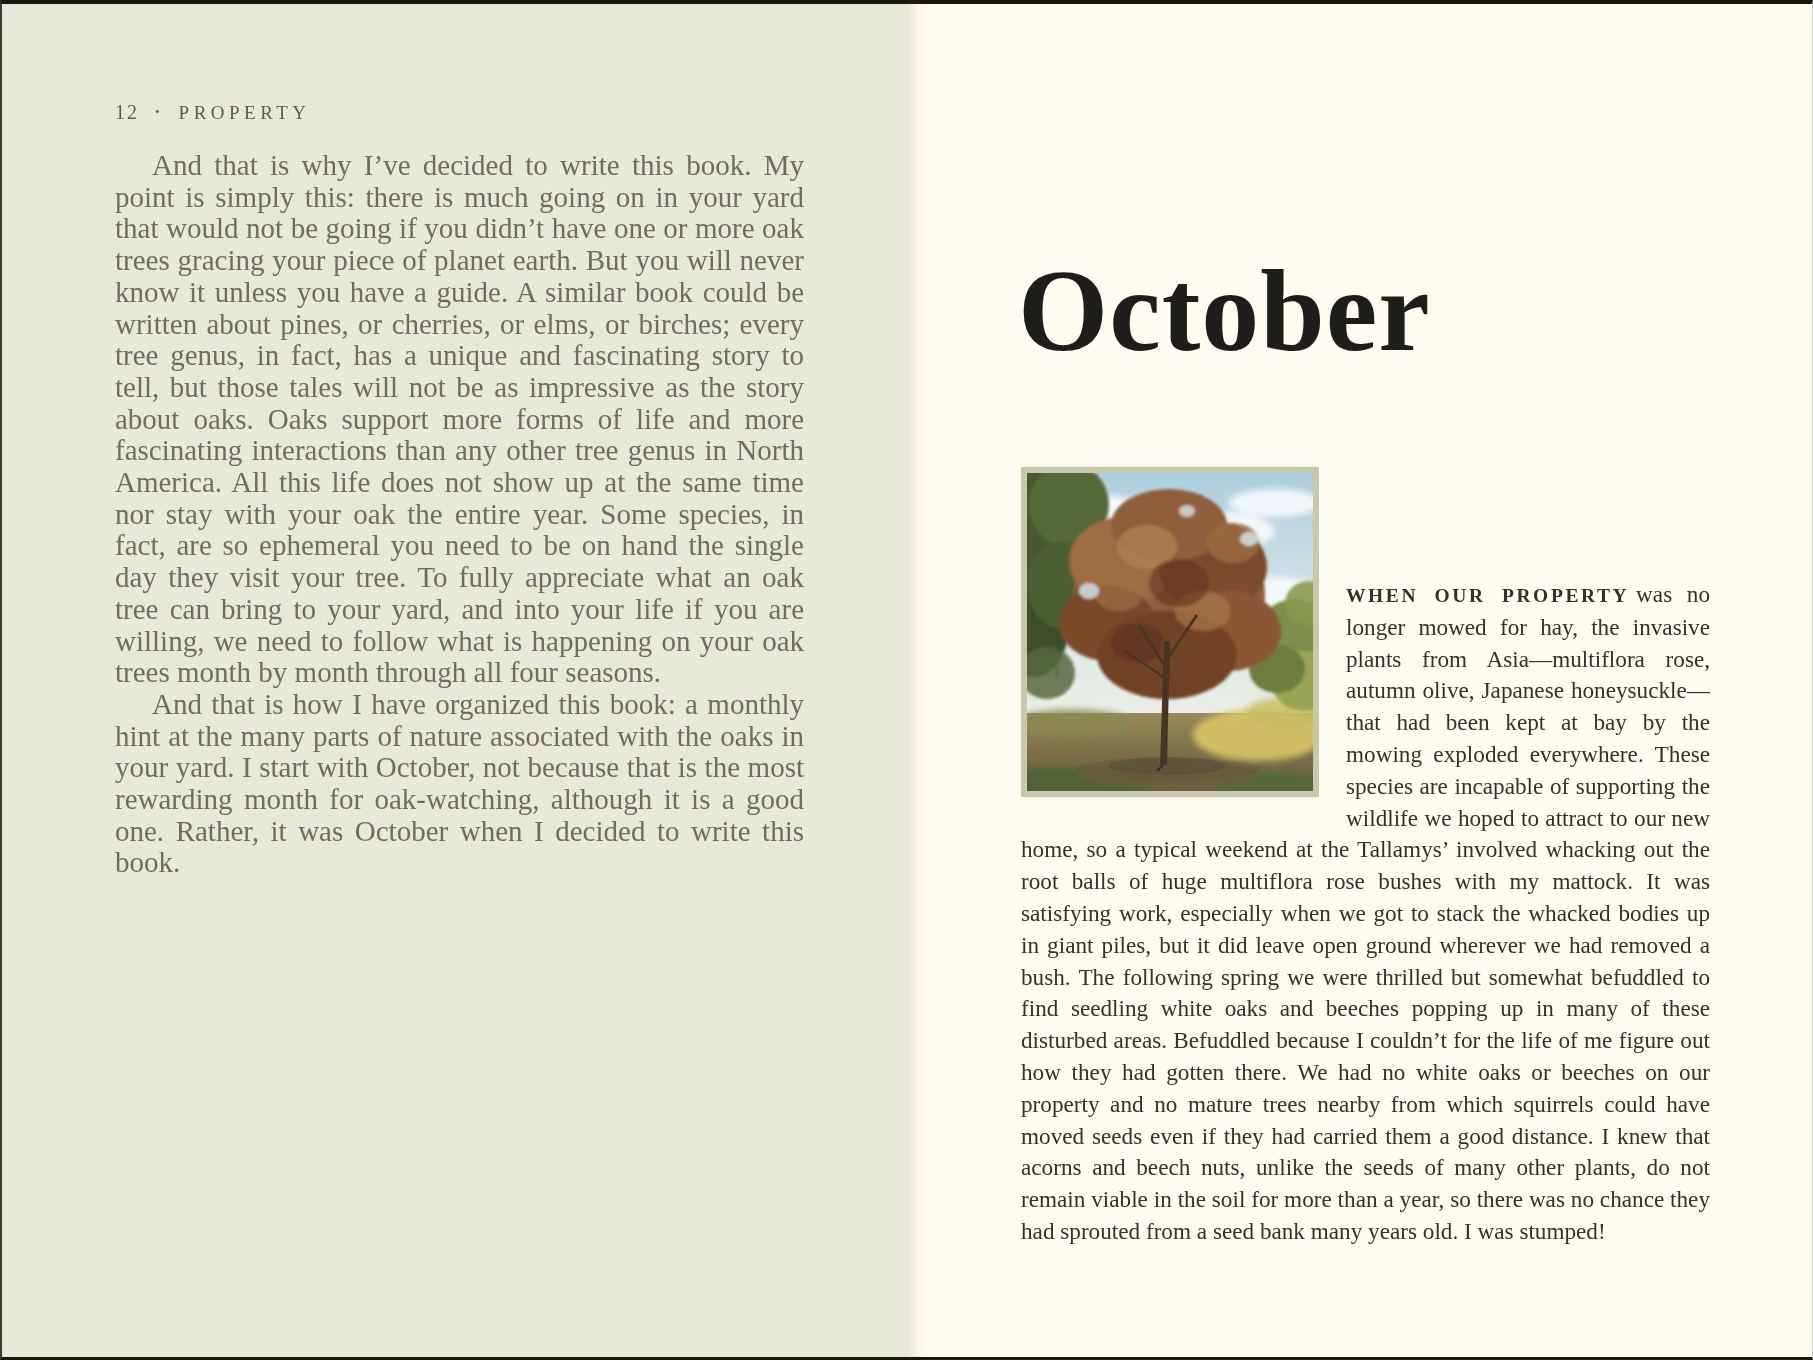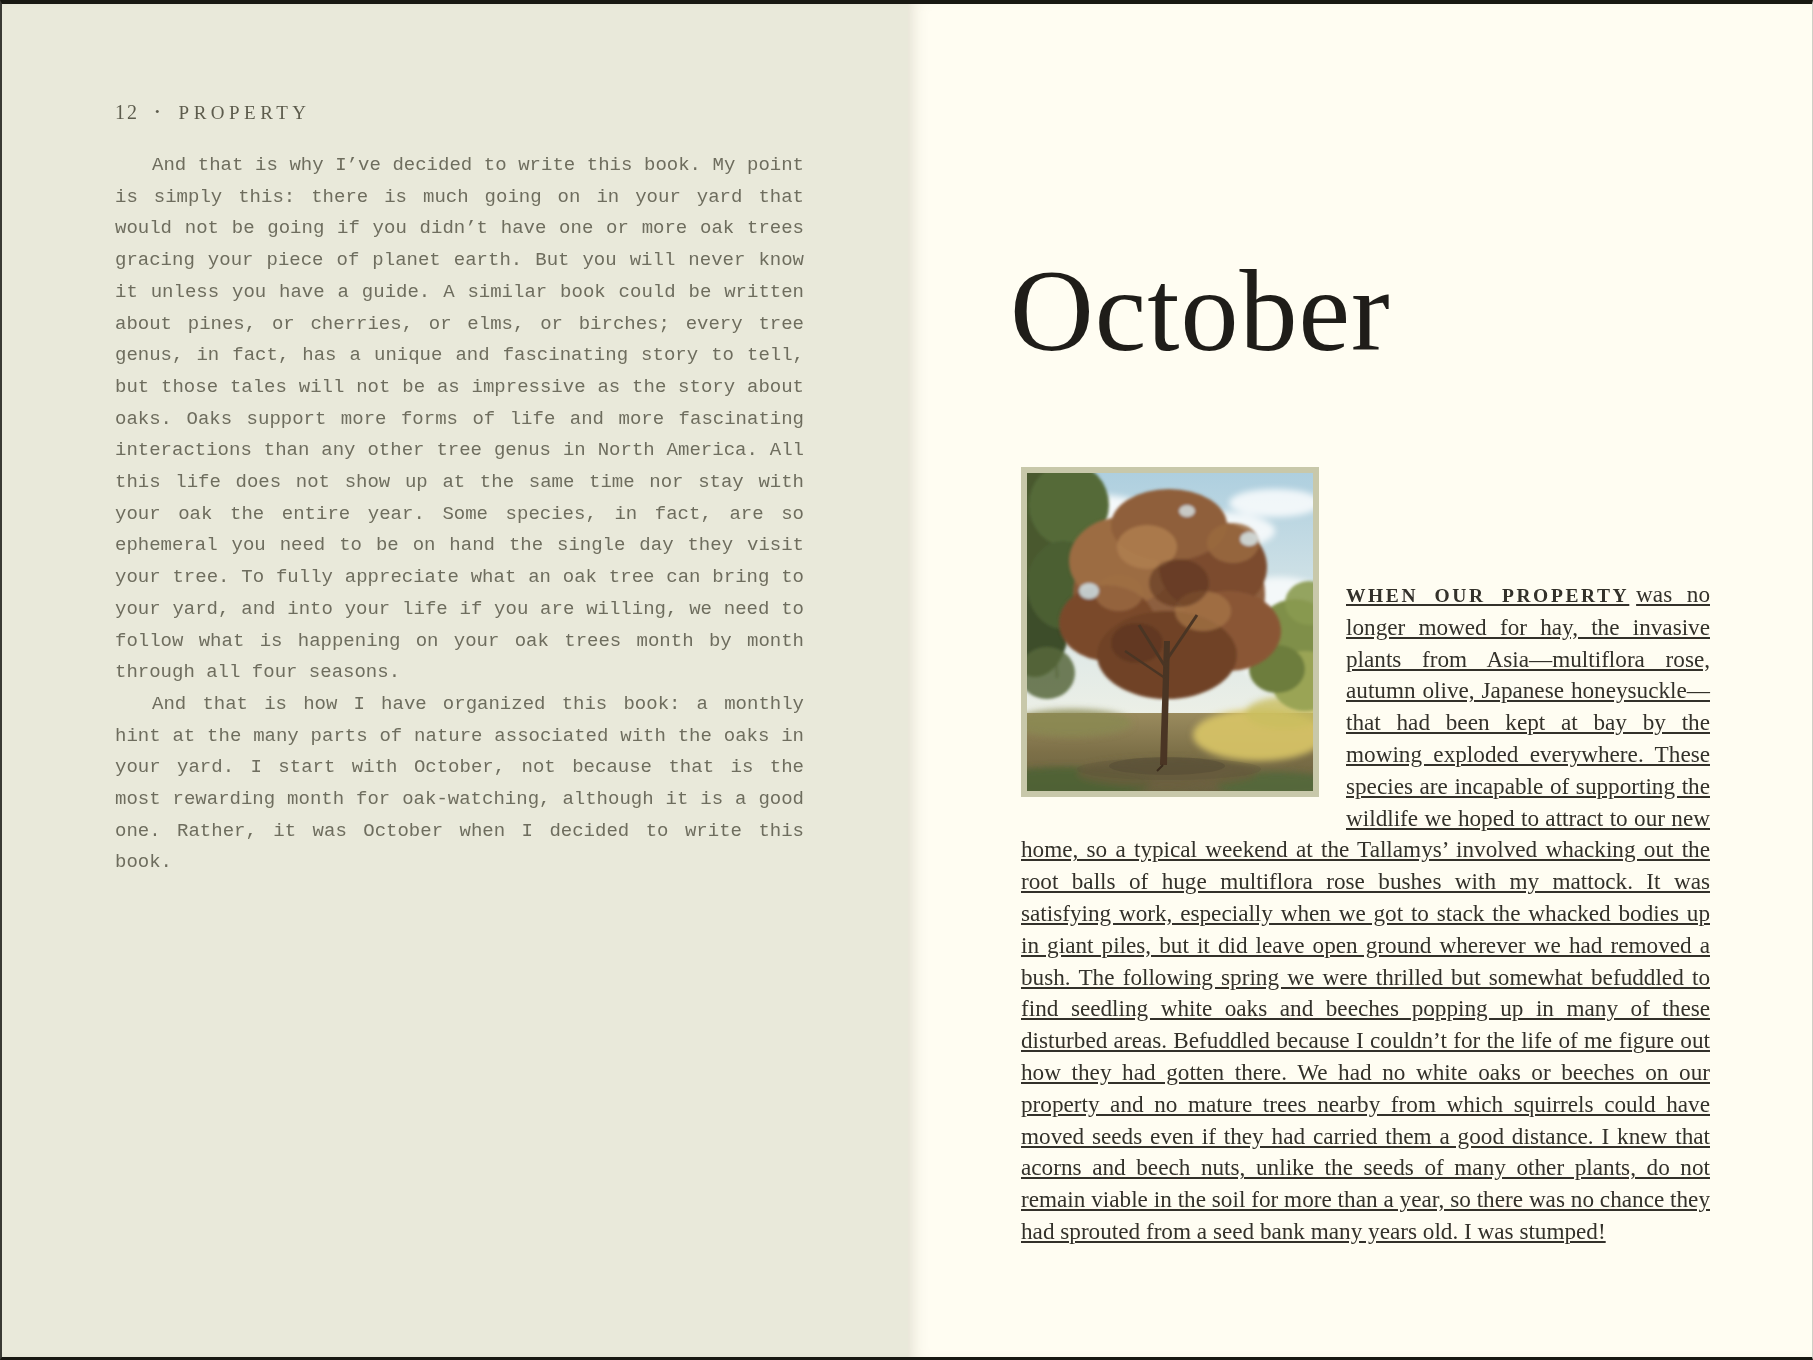--- a/index.html
+++ b/index.html
@@ -66,33 +66,32 @@
   .running-header .header-title {
     letter-spacing: 4.5px;
     font-size: 19px;
   }
 
   .left-body {
     position: absolute;
     left: 113px; top: 146px;
     width: 689px;
     color: var(--left-text);
-    font-size: 19px;
+    font-size: 29px;
     line-height: 31.7px;
     text-align: justify;
-    font-family: Liberation Mono, monospace;
   }
   .left-body p { text-indent: 37px; }
 
   
   .chapter-title {
     position: absolute;
-    left: 102px; top: 249px;
+    left: 110px; top: 249px;
     font-size: 116px;
-    font-weight: normal;
+    font-weight: bold;
     line-height: 1;
     color: var(--heading-text);
     letter-spacing: 1px;
   }
 
   .chapter-body {
     position: absolute;
     left: 113px; top: 463px;
     width: 689px;
     color: var(--right-text);
@@ -104,21 +103,21 @@
   .photo-frame {
     float: left;
     width: 298px;
     height: 330px;
     border: 6px solid var(--photo-frame);
     margin: 0 27px 16px 0;
     background: #dfe7e2;
   }
   .photo-frame svg { display: block; width: 286px; height: 318px; }
 
-  .chapter-body p.opening { padding-top: 112px; text-decoration: underline; }
+  .chapter-body p.opening { padding-top: 112px; }
 
   .lead-in {
     font-weight: 700;
     font-size: 19.5px;
     letter-spacing: 2.6px;
     margin-right: 0.35em;
   }
 </style>
 </head>
 <body>

